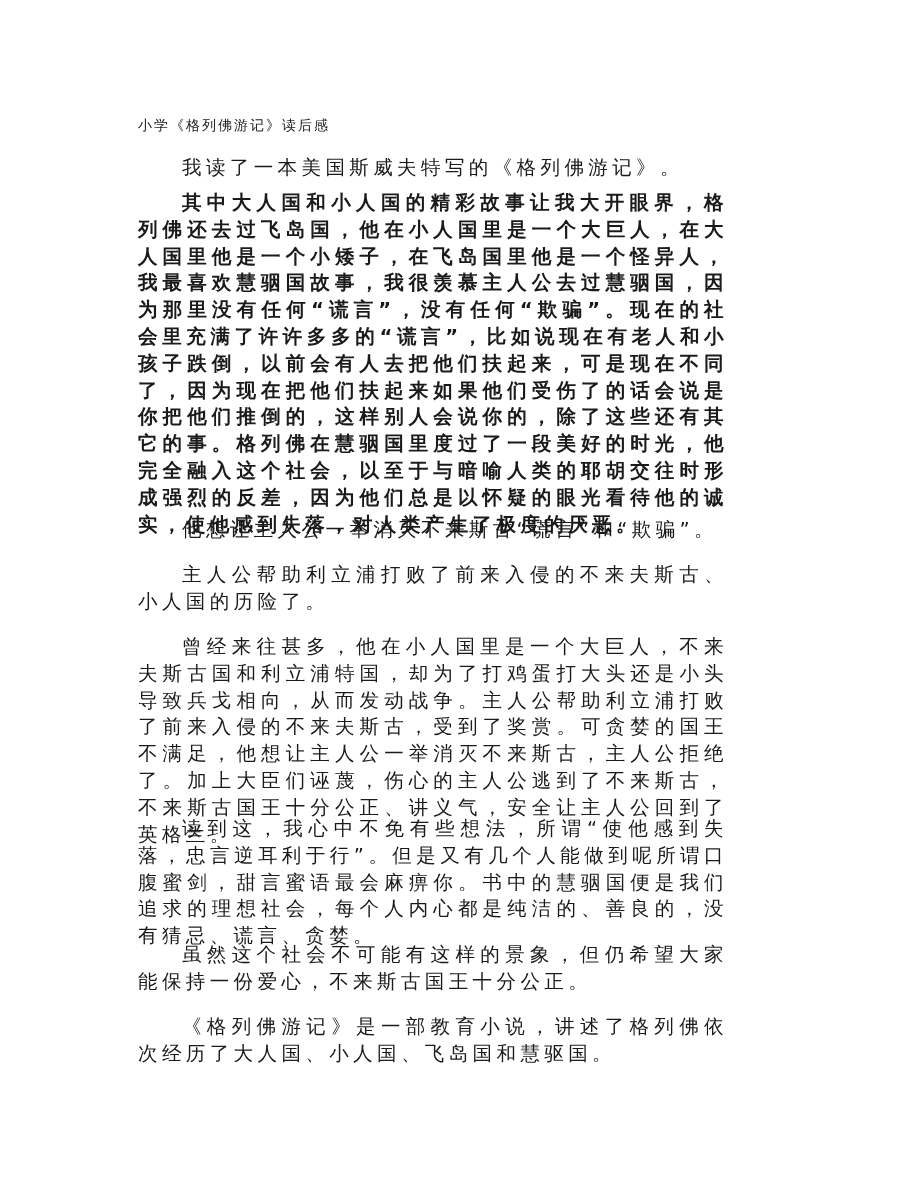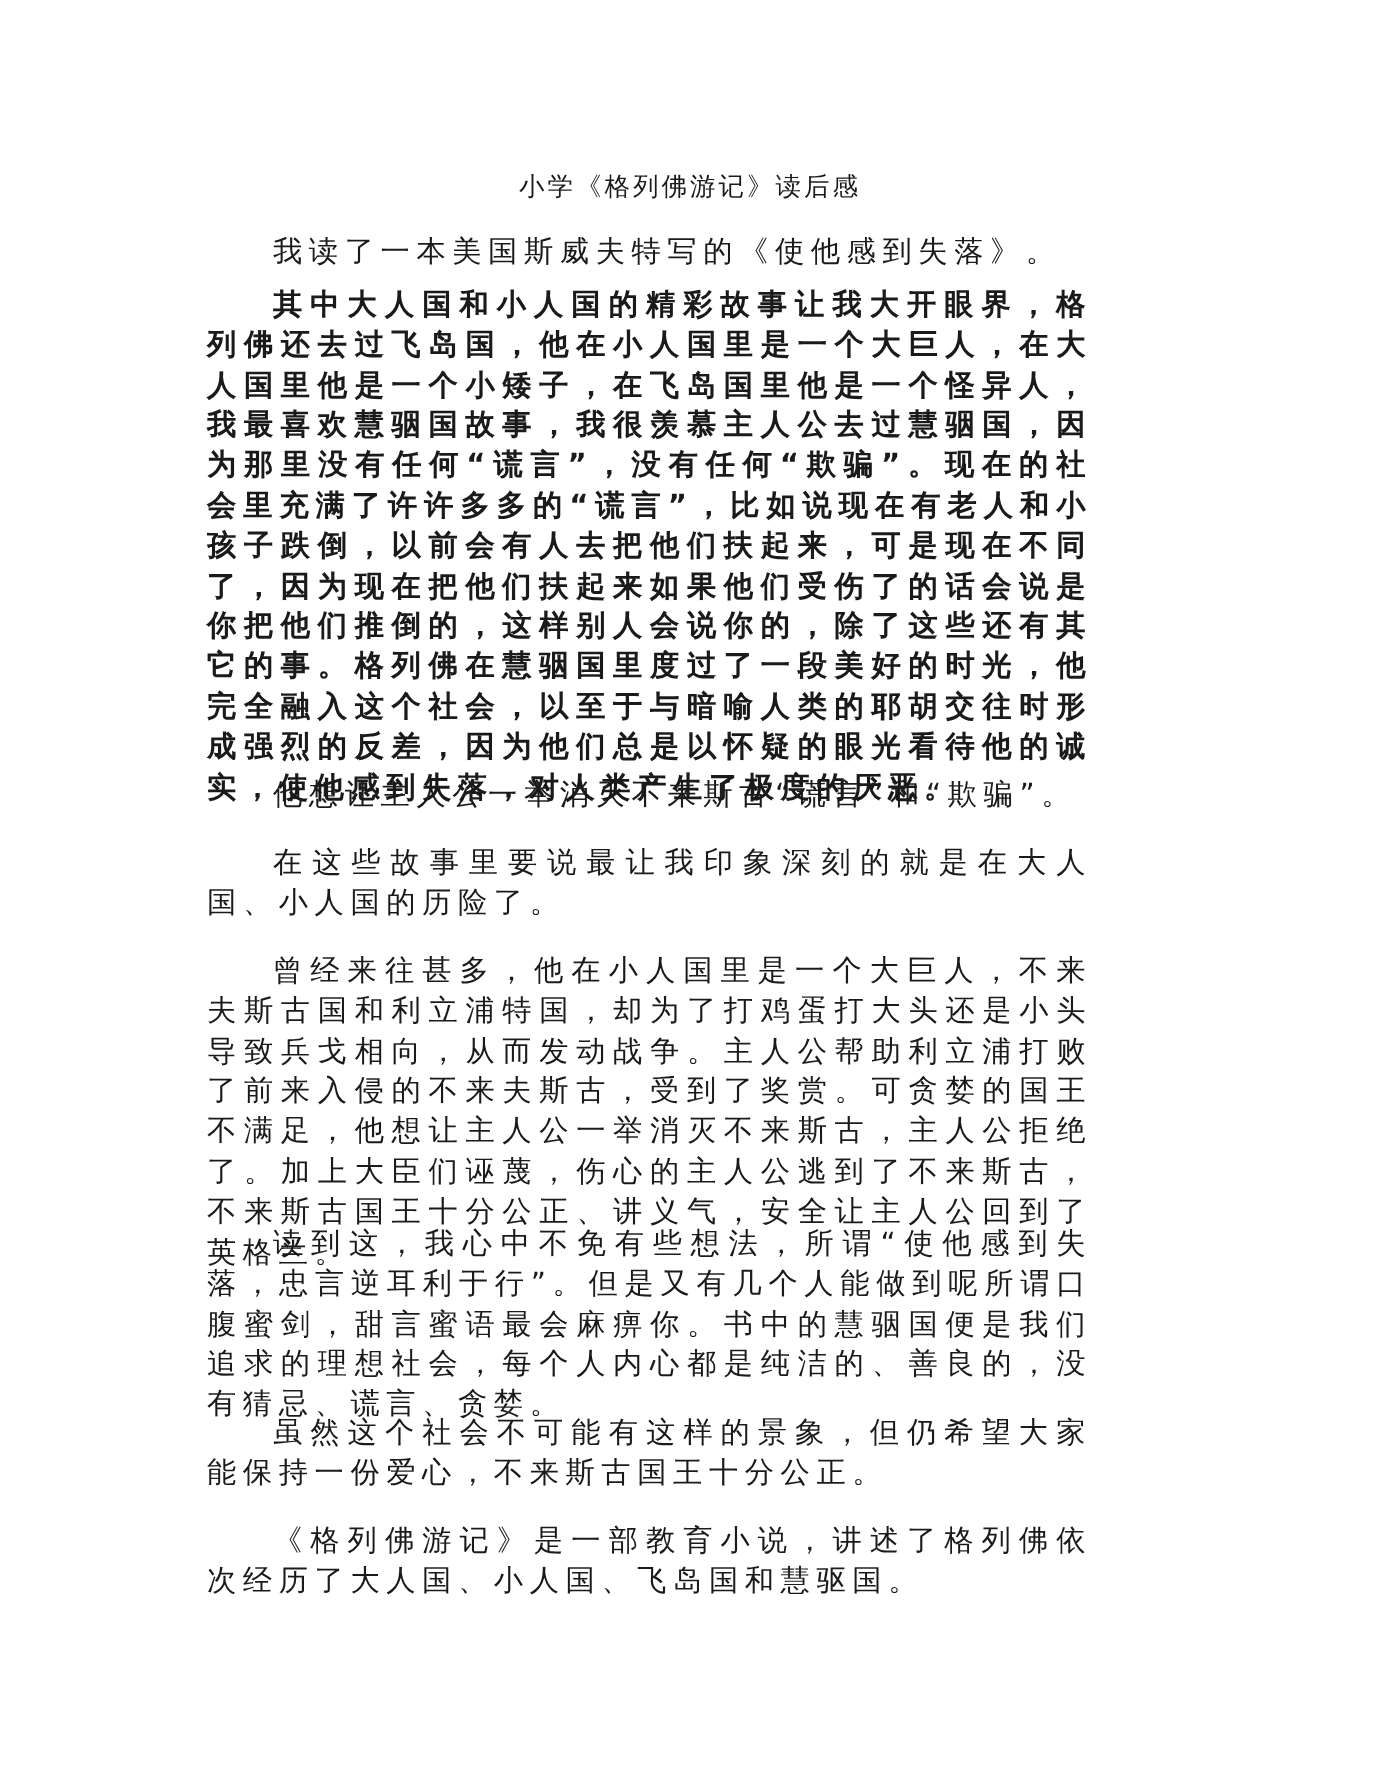--- a/index.html
+++ b/index.html
@@ -19,22 +19,21 @@
       position: absolute;
       left: 138px;
       top: 0;
       width: 588px;
     }
     .title {
       position: absolute;
       top: 112px;
       left: 0;
       width: 644px;
-      text-align: center;
-      font-size: 17px;
+      font-size: 14px;
       line-height: 26px;
       letter-spacing: 2px;
       font-weight: normal;
       margin: 0;
     }
     .para {
       position: absolute;
       left: 0;
       width: 590px;
       margin: 0;
@@ -46,27 +45,27 @@
       word-break: break-all;
       font-weight: normal;
     }
   </style>
 </head>
 <body>
 
 <div class="page">
   <h1 class="title">小学《格列佛游记》读后感</h1>
 
-  <p class="para" style="top:155px;">我读了一本美国斯威夫特写的《使他感到失落》。</p>
+  <p class="para" style="top:155px;">我读了一本美国斯威夫特写的《格列佛游记》。</p>
 
   <p class="para" style="top:190px;font-weight:bold;">其中大人国和小人国的精彩故事让我大开眼界，格列佛还去过飞岛国，他在小人国里是一个大巨人，在大人国里他是一个小矮子，在飞岛国里他是一个怪异人，我最喜欢慧骃国故事，我很羡慕主人公去过慧骃国，因为那里没有任何“谎言”，没有任何“欺骗”。现在的社会里充满了许许多多的“谎言”，比如说现在有老人和小孩子跌倒，以前会有人去把他们扶起来，可是现在不同了，因为现在把他们扶起来如果他们受伤了的话会说是你把他们推倒的，这样别人会说你的，除了这些还有其它的事。格列佛在慧骃国里度过了一段美好的时光，他完全融入这个社会，以至于与暗喻人类的耶胡交往时形成强烈的反差，因为他们总是以怀疑的眼光看待他的诚实，使他感到失落，对人类产生了极度的厌恶。</p>
 
   <p class="para" style="top:517px;">他想让主人公一举消灭不来斯古“谎言”和“欺骗”。</p>
 
-  <p class="para" style="top:562px;">在这些故事里要说最让我印象深刻的就是在大人国、小人国的历险了。</p>
+  <p class="para" style="top:562px;">主人公帮助利立浦打败了前来入侵的不来夫斯古、小人国的历险了。</p>
 
   <p class="para" style="top:634px;">曾经来往甚多，他在小人国里是一个大巨人，不来夫斯古国和利立浦特国，却为了打鸡蛋打大头还是小头导致兵戈相向，从而发动战争。主人公帮助利立浦打败了前来入侵的不来夫斯古，受到了奖赏。可贪婪的国王不满足，他想让主人公一举消灭不来斯古，主人公拒绝了。加上大臣们诬蔑，伤心的主人公逃到了不来斯古，不来斯古国王十分公正、讲义气，安全让主人公回到了英格兰。</p>
 
   <p class="para" style="top:816px;">读到这，我心中不免有些想法，所谓“使他感到失落，忠言逆耳利于行”。但是又有几个人能做到呢所谓口腹蜜剑，甜言蜜语最会麻痹你。书中的慧骃国便是我们追求的理想社会，每个人内心都是纯洁的、善良的，没有猜忌、谎言、贪婪。</p>
 
   <p class="para" style="top:942px;">虽然这个社会不可能有这样的景象，但仍希望大家能保持一份爱心，不来斯古国王十分公正。</p>
 
   <p class="para" style="top:1014px;">《格列佛游记》是一部教育小说，讲述了格列佛依次经历了大人国、小人国、飞岛国和慧驱国。</p>
 </div>
 

